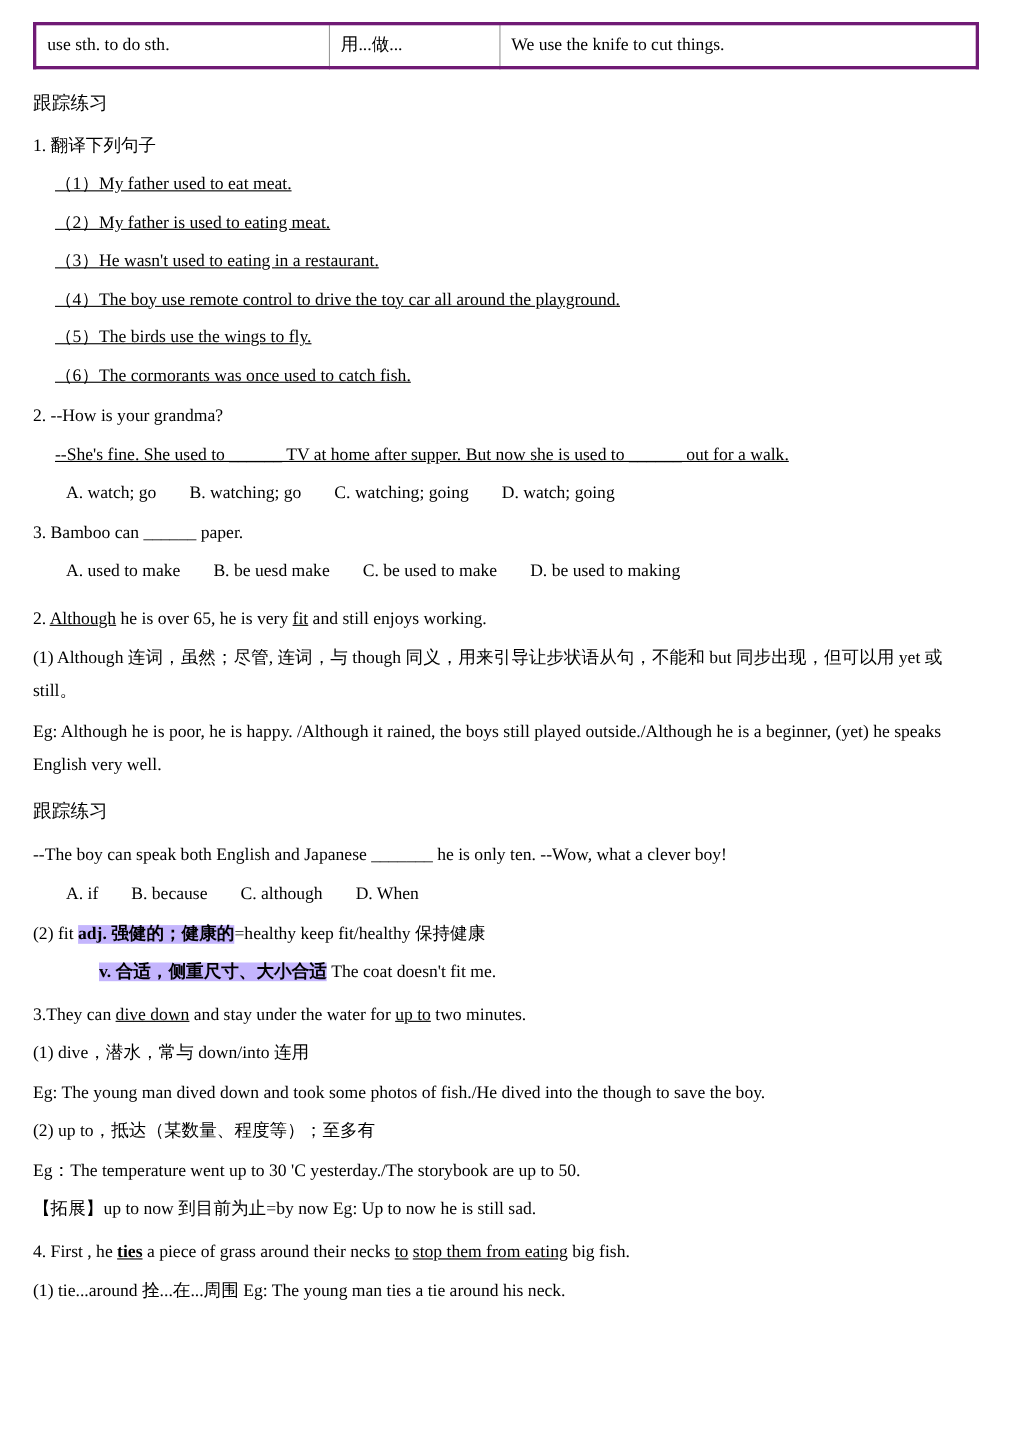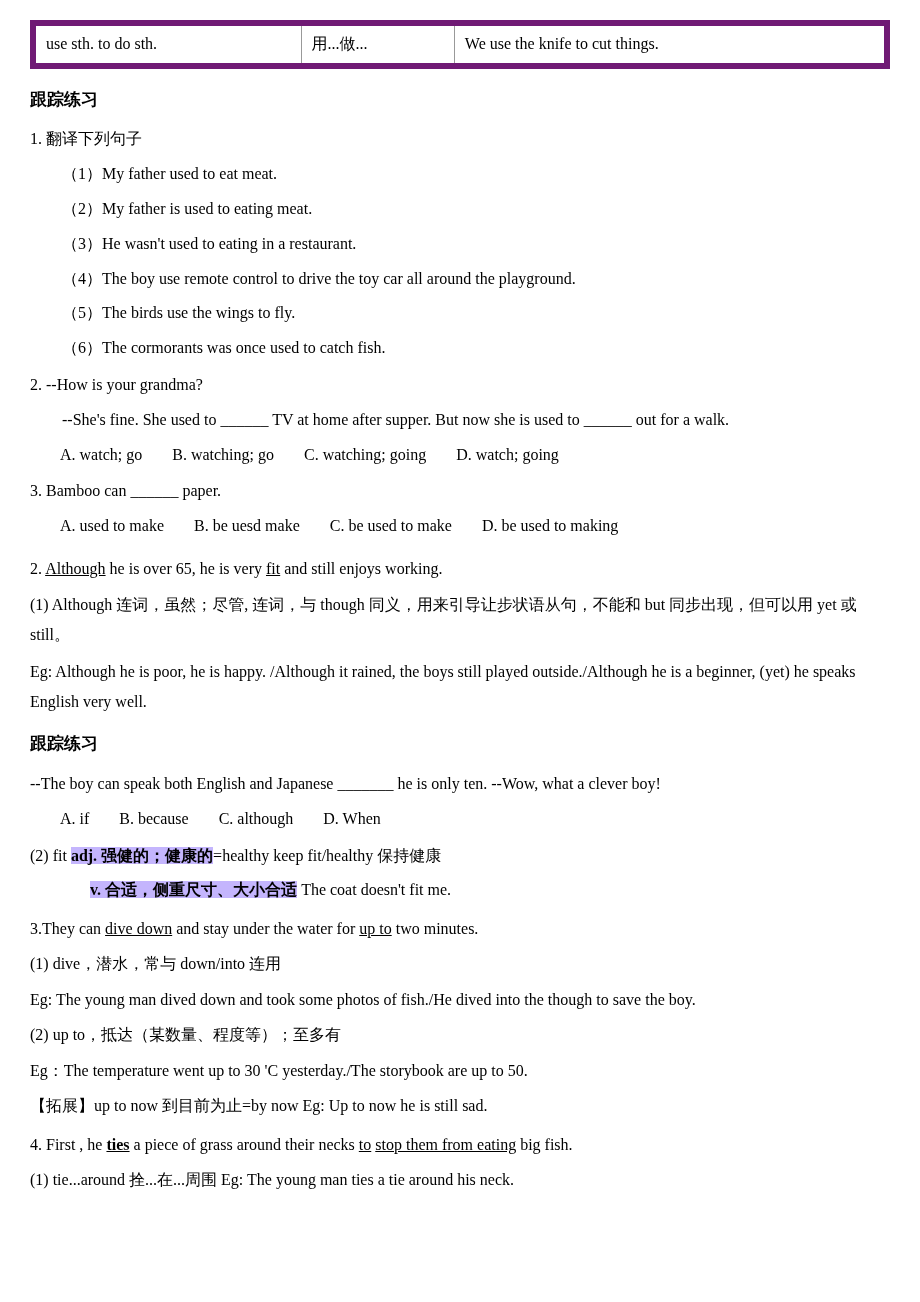--- a/index.html
+++ b/index.html
@@ -10,40 +10,41 @@
     body {
       font-family: "SimSun", "宋体", serif;
       font-size: 16px;
       line-height: 1.8;
       color: #000;
       background: #fff;
       padding: 20px 30px;
       width: 920px;
     }
     .table-container {
-      border: 6px solid #701a75;
+      border: 3px solid #701a75;
       border-collapse: collapse;
       width: 100%;
       margin-bottom: 16px;
     }
     .table-container td {
       border: 1px solid #999;
       padding: 4px 10px;
       vertical-align: middle;
     }
     .section-title {
-      font-weight: bold;
+      font-weight: normal;
       font-size: 17px;
       margin: 12px 0 10px 0;
     }
     .question-block {
       margin: 8px 0;
     }
     .sub-question {
-      margin: 6px 0 6px 32px;
+      margin: 6px 0 6px 20px;
+      text-decoration: underline;
     }
     .choices {
       margin: 6px 0 6px 30px;
       display: flex;
       gap: 30px;
       flex-wrap: wrap;
       align-items: flex-end;
     }
     .highlight-yellow {
       background-color: #c4b5fd;

